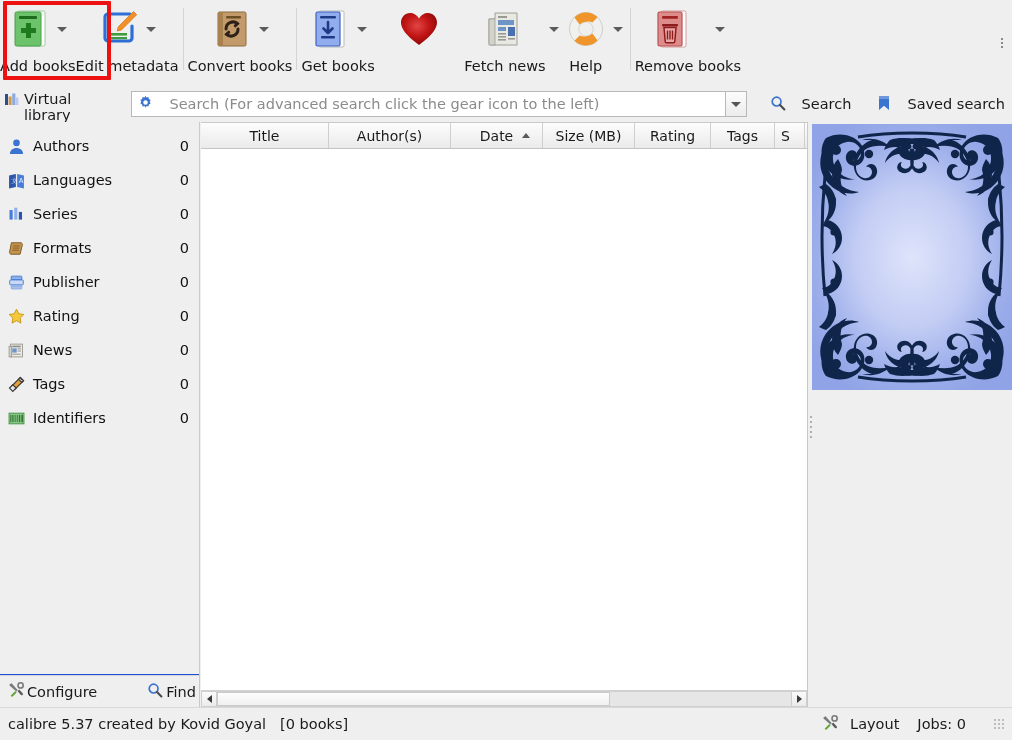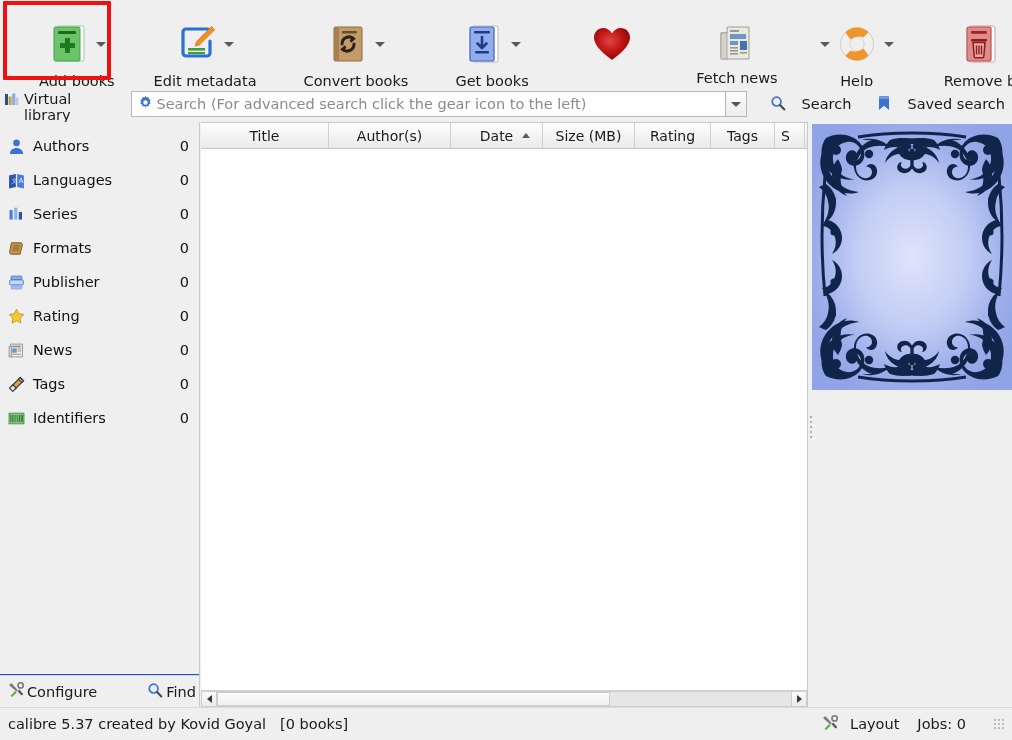--- a/index.html
+++ b/index.html
@@ -26,22 +26,21 @@
     display: flex;
     align-items: flex-start;
   }
   .tb-item {
     position: relative;
     height: 86px;
     display: flex;
     flex-direction: column;
     align-items: center;
     justify-content: flex-start;
-    padding-top: 16px;
-    margin-left: 39px;
+    padding-top: 1px;
   }
   .tb-iconrow {
     display: flex;
     align-items: center;
     height: 56px;
   }
   .tb-icon {
     width: 48px; height: 48px;
     display: flex; align-items: center; justify-content: center;
   }
@@ -113,21 +112,21 @@
   }
   .search-field {
     flex: 1;
     height: 26px;
     background: #ffffff;
     border: 1px solid #b8b8b8;
     border-right: none;
     display: flex;
     align-items: center;
     padding-left: 6px;
-    gap: 3px;
+    gap: 16px;
     overflow: hidden;
   }
   .search-placeholder {
     font-size: 14.5px;
     color: #8b8b8b;
     white-space: nowrap;
   }
   .search-drop {
     width: 22px; height: 26px;
     background: linear-gradient(#fcfcfc,#ececec);

